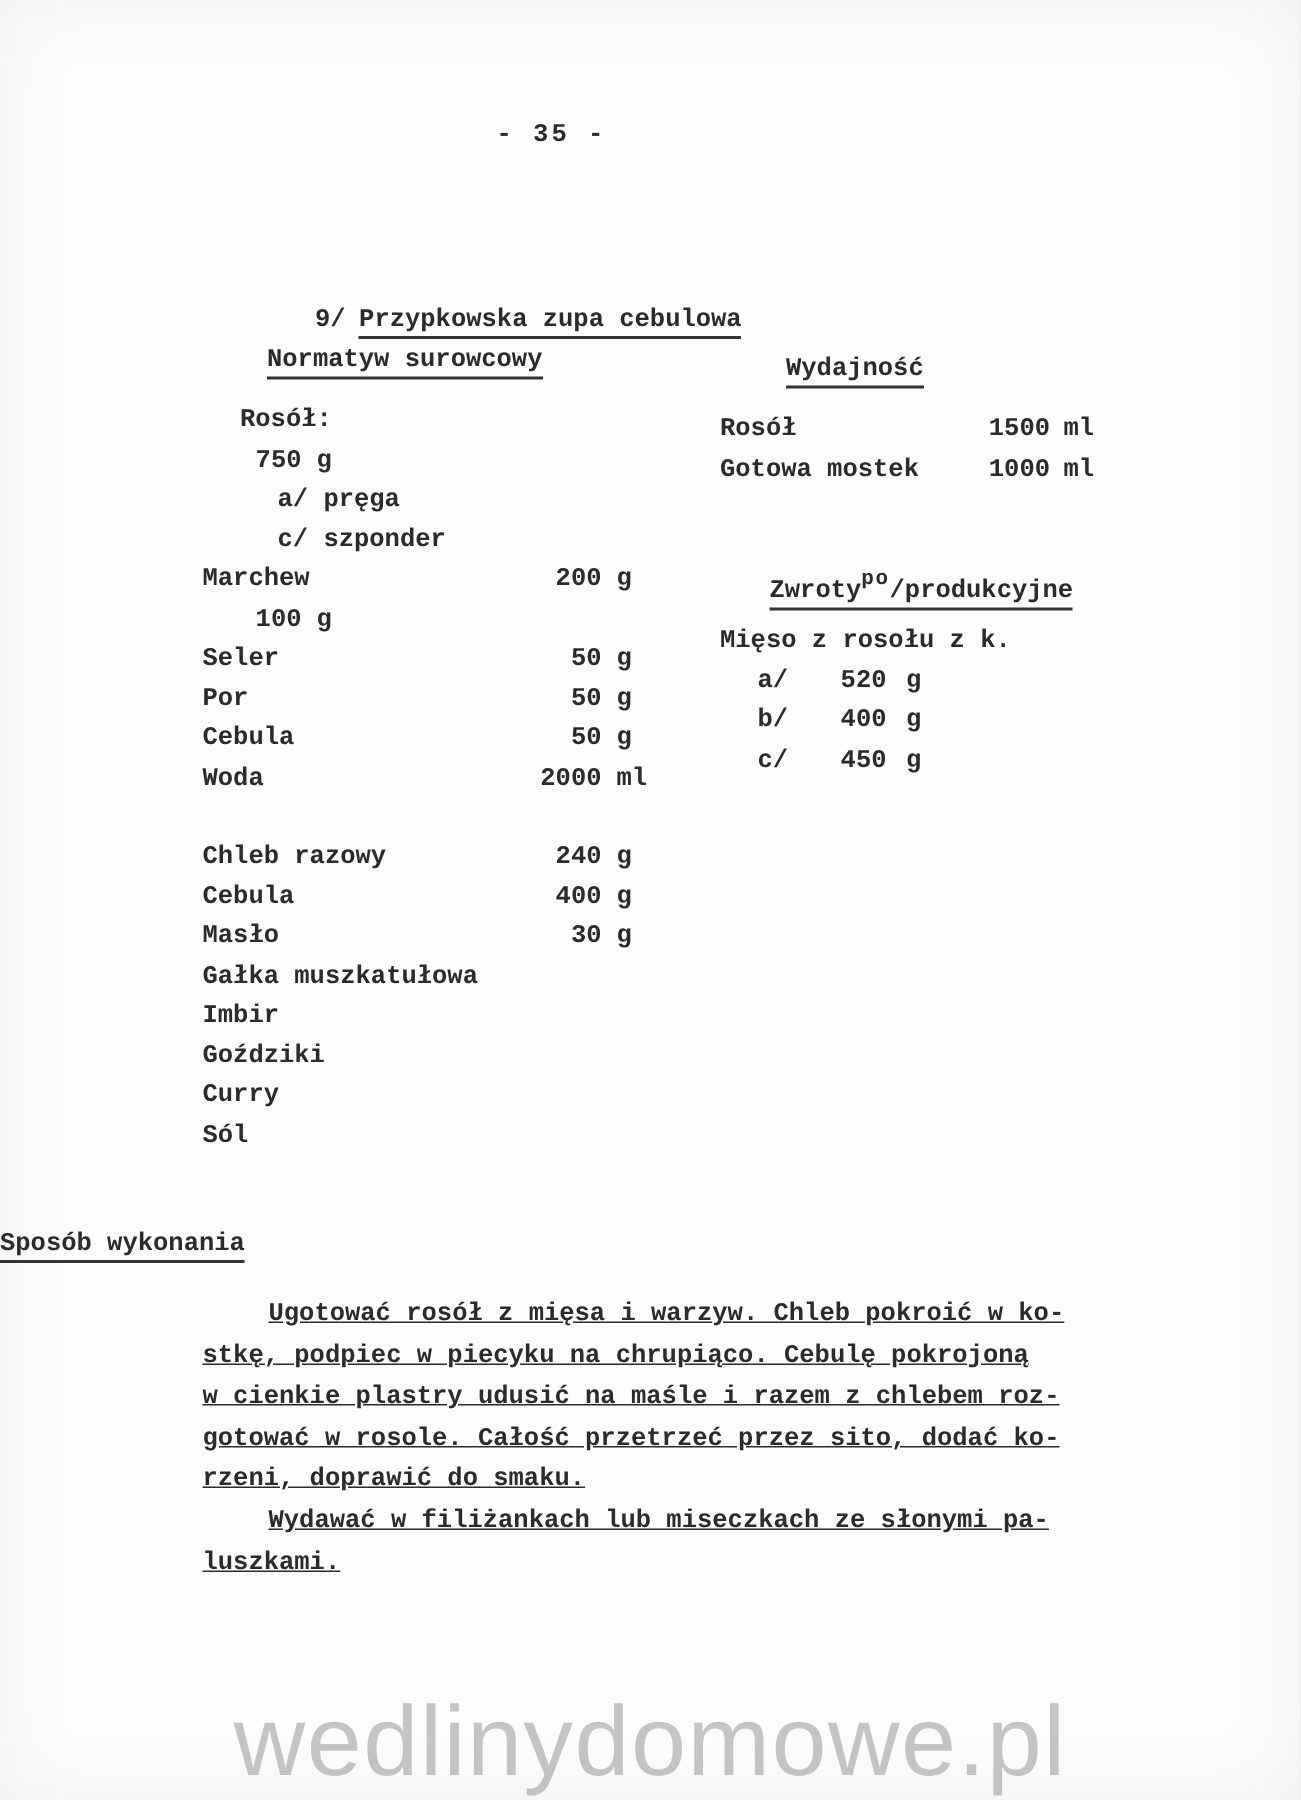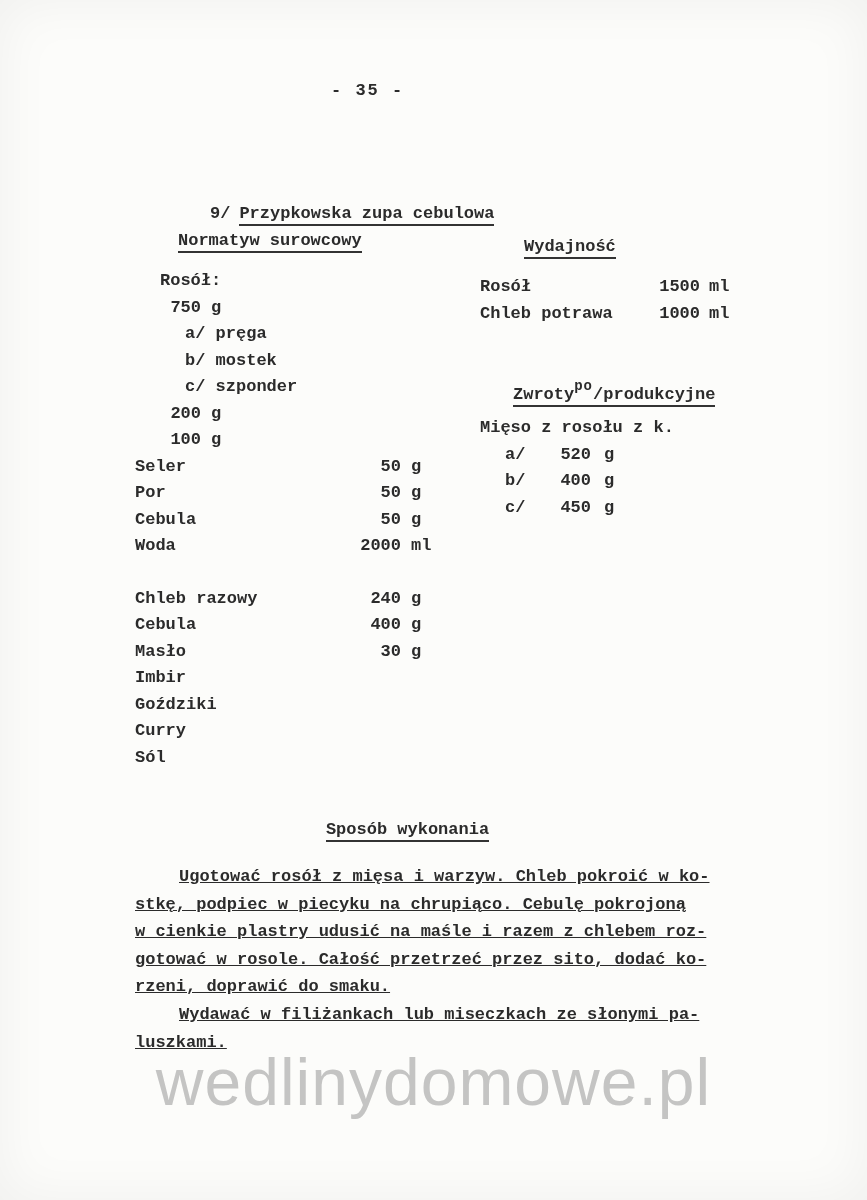--- a/index.html
+++ b/index.html
@@ -108,39 +108,39 @@
   .ret-label { width: 40px; }
   .ret-qty { width: 46px; text-align: right; }
   .ret-unit { margin-left: 13px; }
 
   
   .method-header-wrap {
     position: absolute;
     top: 820px;
     left: 0;
     width: 815px;
-    text-align: center;
+    text-align: left;
   }
   .method-body {
     position: absolute;
     top: 863px;
     left: 135px;
     width: 600px;
     text-decoration: underline;
   }
   .method-line {
     line-height: 27.6px;
     white-space: nowrap;
   }
   .method-line.indent { text-indent: 44px; }
 
   
   .watermark {
     position: absolute;
-    top: 1044px;
+    top: 1122px;
     left: 0;
     width: 100%;
     text-align: center;
     font-family: "Liberation Sans", sans-serif;
     font-weight: normal;
     font-size: 66px;
     letter-spacing: 1px;
     color: rgba(150, 150, 150, 0.55);
     white-space: nowrap;
   }
@@ -167,30 +167,26 @@
     <div class="ing-row">
       <span class="ing-qty">750</span>
       <span class="ing-unit">g</span>
     </div>
     <div class="ing-row">
       <span class="ing-name indent-2">a/ pręga</span>
       <span class="ing-qty"></span>
       <span class="ing-unit"></span>
     </div>
     <div class="ing-row">
-      <span class="ing-name indent-2">b/ mostek</span>
-      <span class="ing-qty"></span>
-      <span class="ing-unit"></span>
-    </div>
-    <div class="ing-row">
       <span class="ing-name indent-2">c/ szponder</span>
       <span class="ing-qty"></span>
       <span class="ing-unit"></span>
     </div>
     <div class="ing-row">
+      <span class="ing-name">Marchew</span>
       <span class="ing-qty">200</span>
       <span class="ing-unit">g</span>
     </div>
     <div class="ing-row">
       <span class="ing-qty">100</span>
       <span class="ing-unit">g</span>
     </div>
     <div class="ing-row">
       <span class="ing-name">Seler</span>
       <span class="ing-qty">50</span>
@@ -218,20 +214,25 @@
     </div>
     <div class="ing-row">
       <span class="ing-name">Cebula</span>
       <span class="ing-qty">400</span>
       <span class="ing-unit">g</span>
     </div>
     <div class="ing-row">
       <span class="ing-name">Masło</span>
       <span class="ing-qty">30</span>
       <span class="ing-unit">g</span>
+    </div>
+    <div class="ing-row">
+      <span class="ing-name">Gałka muszkatułowa</span>
+      <span class="ing-qty"></span>
+      <span class="ing-unit"></span>
     </div>
     <div class="ing-row">
       <span class="ing-name">Imbir</span>
       <span class="ing-qty"></span>
       <span class="ing-unit"></span>
     </div>
     <div class="ing-row">
       <span class="ing-name">Goździki</span>
       <span class="ing-qty"></span>
       <span class="ing-unit"></span>
@@ -250,21 +251,21 @@
 
   <div class="right-col">
     <span class="col-header u">Wydajność</span>
 
     <div class="yield-row">
       <span class="yield-name">Rosół</span>
       <span class="yield-qty">1500</span>
       <span class="yield-unit">ml</span>
     </div>
     <div class="yield-row">
-      <span class="yield-name">Chleb potrawa</span>
+      <span class="yield-name">Gotowa mostek</span>
       <span class="yield-qty">1000</span>
       <span class="yield-unit">ml</span>
     </div>
 
     <div>
       <span class="returns-header u"><span>Zwroty</span><span class="sup">po</span><span>/produkcyjne</span></span>
     </div>
 
     <div class="returns-subtitle">Mięso z rosołu z k.</div>
 

